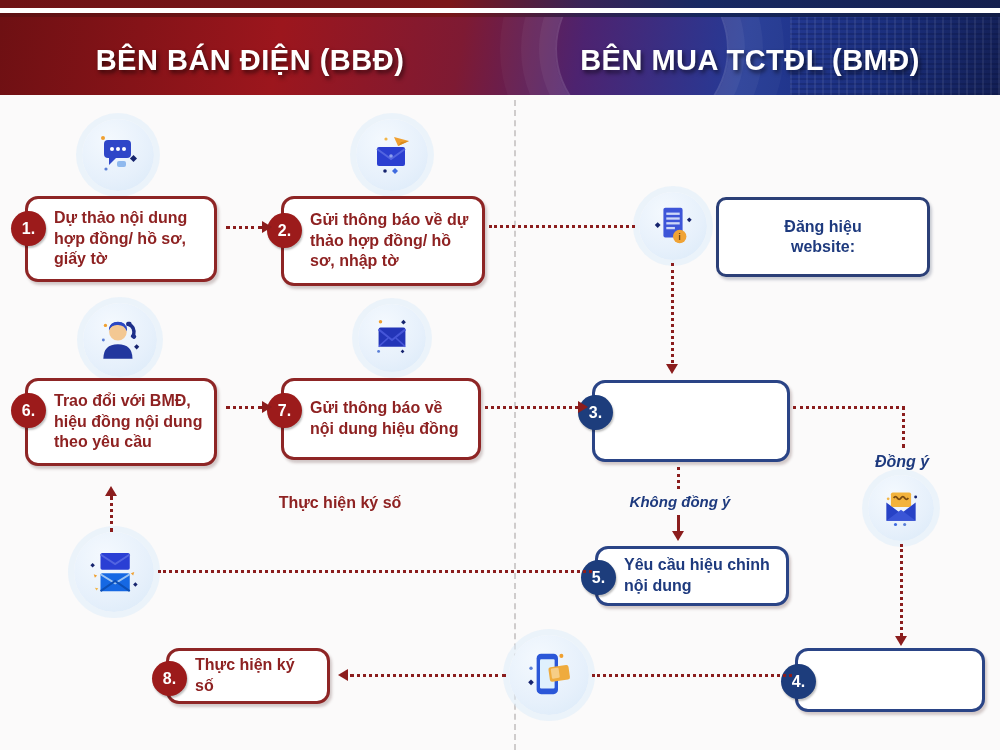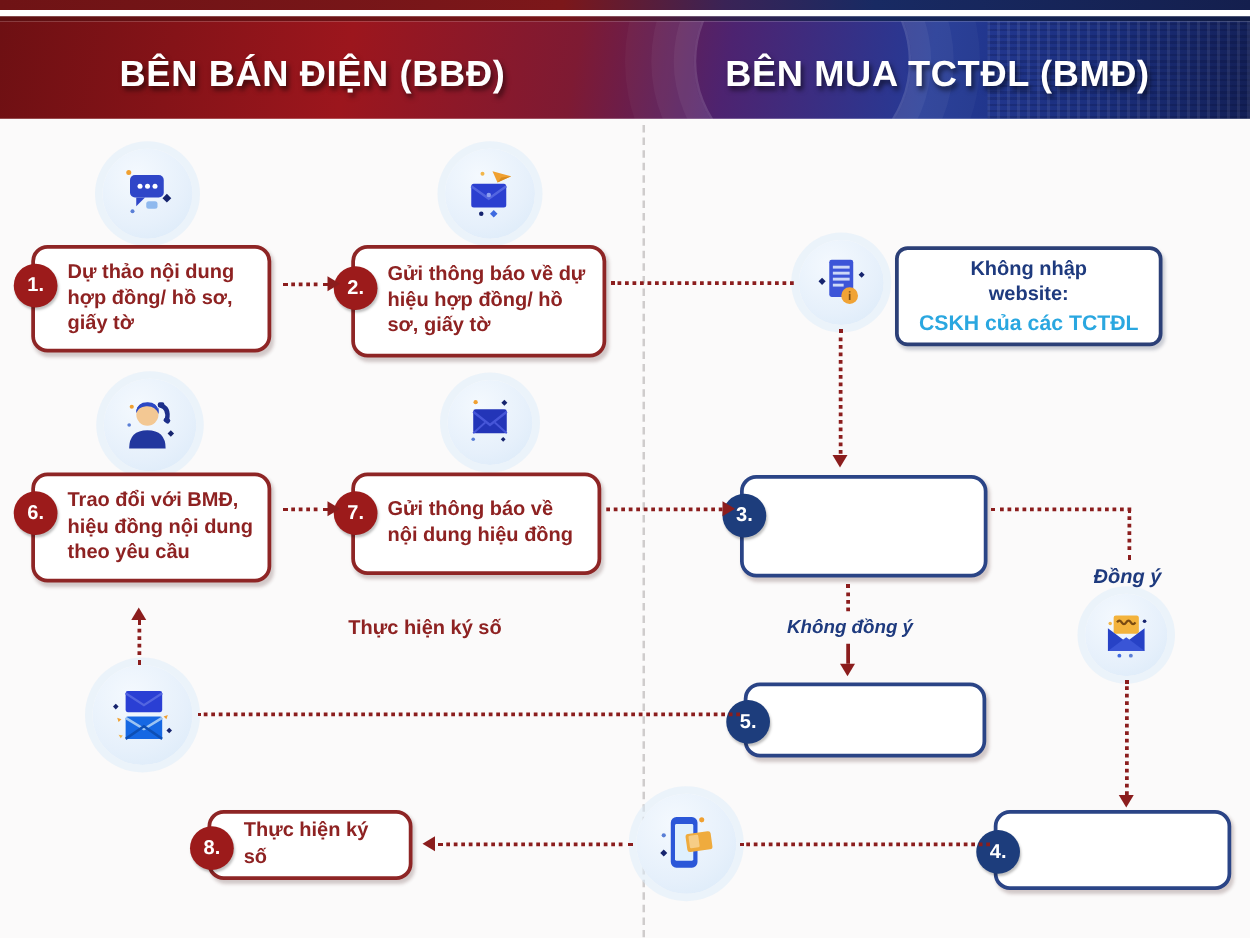--- a/index.html
+++ b/index.html
@@ -188,48 +188,48 @@
     <circle cx="8" cy="18" r="1.5" fill="#5a7fd6"></circle>
   </svg>
 </div>
 
 <div id="box1" class="step-box seller">
   <div class="badge">1.</div>
   <div class="txt">Dự thảo nội dung hợp đồng/ hồ sơ, giấy tờ</div>
 </div>
 <div id="box2" class="step-box seller">
   <div class="badge">2.</div>
-  <div class="txt">Gửi thông báo về dự hiệu hợp đồng/ hồ sơ, giấy tờ</div>
+  <div class="txt">Gửi thông báo về dự thảo hợp đồng/ hồ sơ, nhập tờ</div>
 </div>
 <div id="box6" class="step-box seller">
   <div class="badge">6.</div>
   <div class="txt">Trao đổi với BMĐ, hiệu đồng nội dung theo yêu cầu</div>
 </div>
 <div id="box7" class="step-box seller">
   <div class="badge">7.</div>
   <div class="txt">Gửi thông báo về nội dung hiệu đồng</div>
 </div>
 <div id="box8" class="step-box seller">
   <div class="badge">8.</div>
   <div class="txt">Thực hiện ký số</div>
 </div>
 
 <div id="box3" class="step-box buyer">
   <div class="badge">3.</div>
 </div>
 <div id="box5" class="step-box buyer">
   <div class="badge">5.</div>
+  <div class="txt">Yêu cầu hiệu chỉnh nội dung</div>
 </div>
 <div id="box4" class="step-box buyer">
   <div class="badge">4.</div>
 </div>
 
 <div class="login-box">
-  <div class="login-title">Không nhập website:</div>
-  <div class="login-link">CSKH của các TCTĐL</div>
+  <div class="login-title">Đăng hiệu website:</div>
 </div>
 
 <div class="flabel lbl-red" style="left:240px;top:494px;width:200px;font-size:16px;">Thực hiện ký số</div>
 <div class="flabel lbl-blue" style="left:600px;top:493px;width:160px;font-size:15px;text-align:center;">Không đồng ý</div>
 <div class="flabel lbl-blue" style="left:850px;top:453px;width:104px;font-size:16px;">Đồng ý</div>
 
 <div class="dot-h" style="left:226px;top:226px;width:36px;"></div>
 <div class="arr arr-r" style="left:262px;top:221px;"></div>
 
 <div class="dot-h" style="left:489px;top:225px;width:146px;"></div>

